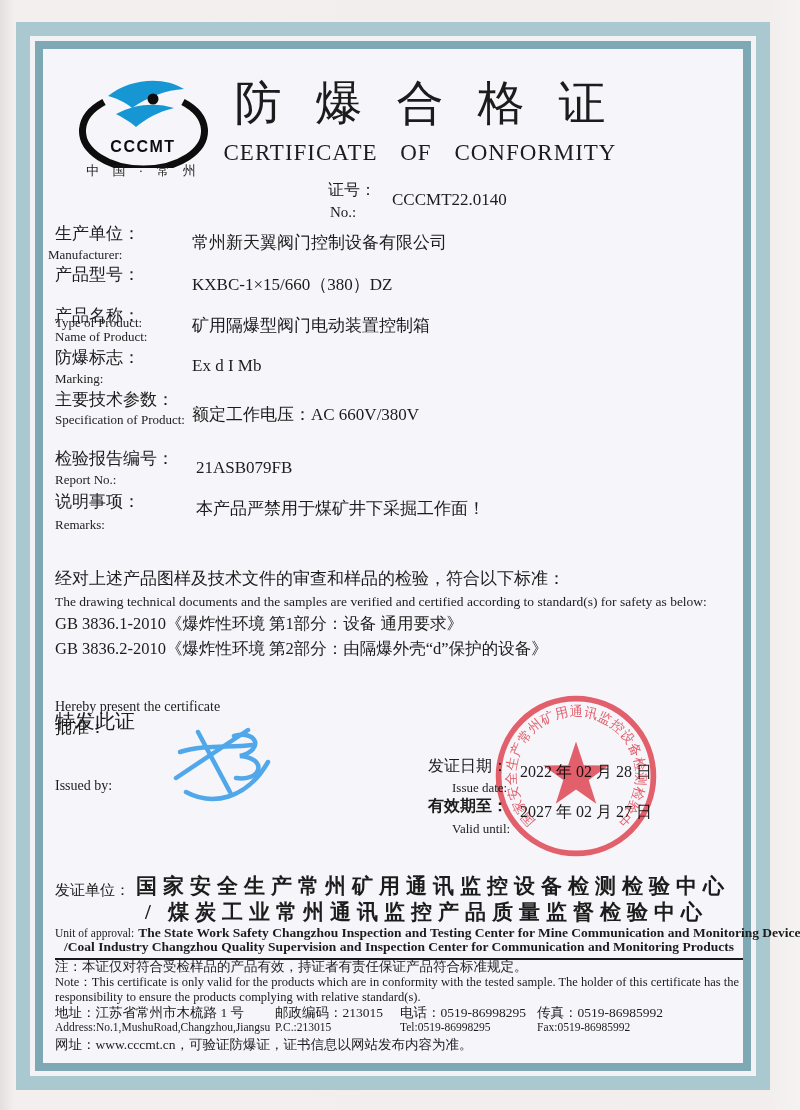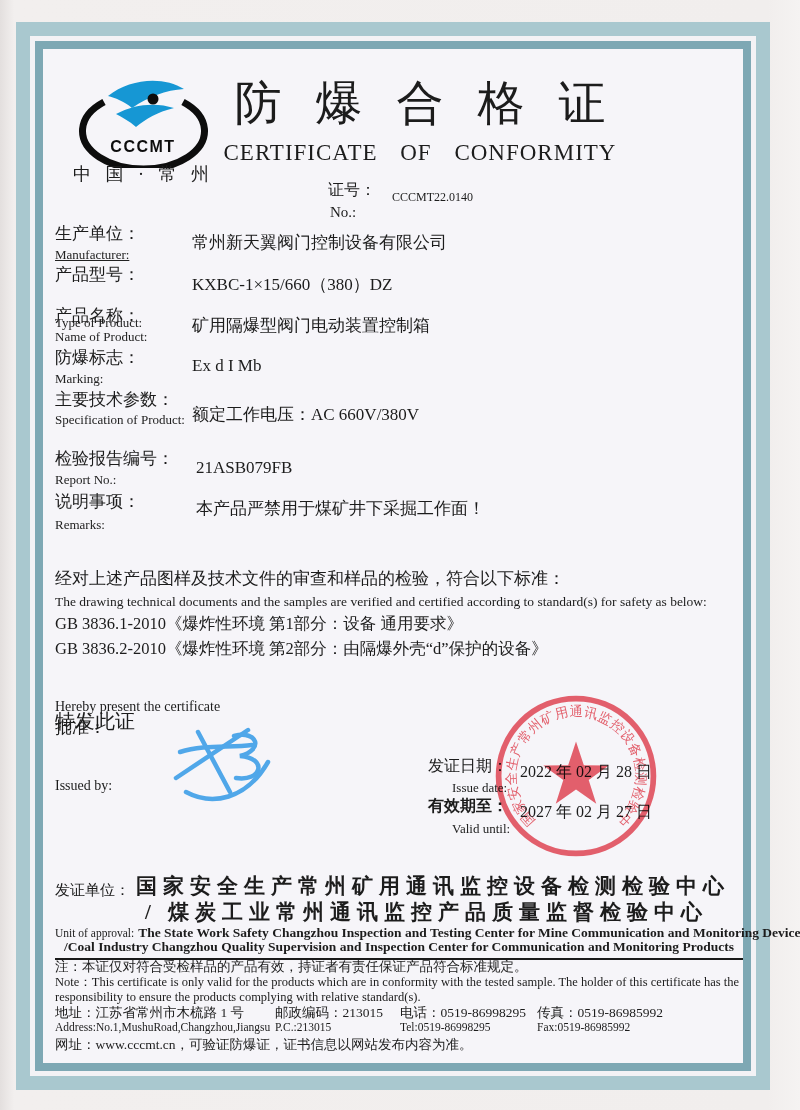--- a/index.html
+++ b/index.html
@@ -42,31 +42,31 @@
 
 <div class="content">
 
   <svg class="abs" style="left:56px;top:76px;" width="175" height="92" viewBox="0 0 175 92">
     <path d="M 48,26 A 61 38 0 1 0 127,26" fill="none" stroke="#0d0d0d" stroke-width="7"></path>
     <path d="M 52,20 C 74,2 108,0 128,13 C 110,14 92,21 76,32 C 68,25 59,22 52,20 Z" fill="#1697d4"></path>
     <path d="M 60,38 C 78,28 100,26 118,32 C 101,36 90,43 80,51 C 73,45 66,41 60,38 Z" fill="#1697d4"></path>
     <circle cx="97" cy="23" r="5.5" fill="#0d0d0d"></circle>
     <text x="87" y="76" text-anchor="middle" font-family="Liberation Sans, sans-serif" font-size="16" font-weight="bold" letter-spacing="1.5" fill="#0d0d0d">CCCMT</text>
   </svg>
-  <div class="abs cn" style="left:56px;top:162px;width:175px;text-align:center;font-size:18px;letter-spacing:5px;">中 国 · 常 州</div>
+  <div class="abs cn" style="left:56px;top:162px;width:175px;text-align:center;font-size:13px;letter-spacing:5px;">中 国 · 常 州</div>
 
   <div class="abs cn title-cn" style="left:200px;top:72px;width:440px;text-indent:34px;">防爆合格证</div>
   <div class="abs en title-en" style="left:200px;top:140px;width:440px;">CERTIFICATE  OF  CONFORMITY</div>
 
   <div class="abs cn" style="left:328px;top:180px;font-size:16px;">证号：</div>
   <div class="abs en" style="left:330px;top:204px;font-size:15px;">No.:</div>
-  <div class="abs en" style="left:392px;top:190px;font-size:12px;">CCCMT22.0140</div>
+  <div class="abs en" style="left:392px;top:190px;font-size:17px;">CCCMT22.0140</div>
 
   <div class="abs cn lbl-cn" style="left:55px;top:222px;">生产单位：</div>
-  <div class="abs en lbl-en" style="left:55px;top:247px;text-decoration:underline;">Manufacturer:</div>
+  <div class="abs en lbl-en" style="left:48px;top:247px;">Manufacturer:</div>
   <div class="abs cn val" style="left:192px;top:231px;">常州新天翼阀门控制设备有限公司</div>
 
   <div class="abs cn lbl-cn" style="left:55px;top:263px;">产品型号：</div>
   <div class="abs en lbl-en" style="left:55px;top:288px;margin-top:27px;">Type of Product:</div>
   <div class="abs cn val" style="left:192px;top:273px;">KXBC-1×15/660（380）DZ</div>
 
   <div class="abs cn lbl-cn" style="left:55px;top:304px;">产品名称：</div>
   <div class="abs en lbl-en" style="left:55px;top:329px;">Name of Product:</div>
   <div class="abs cn val" style="left:192px;top:314px;">矿用隔爆型阀门电动装置控制箱</div>
 

